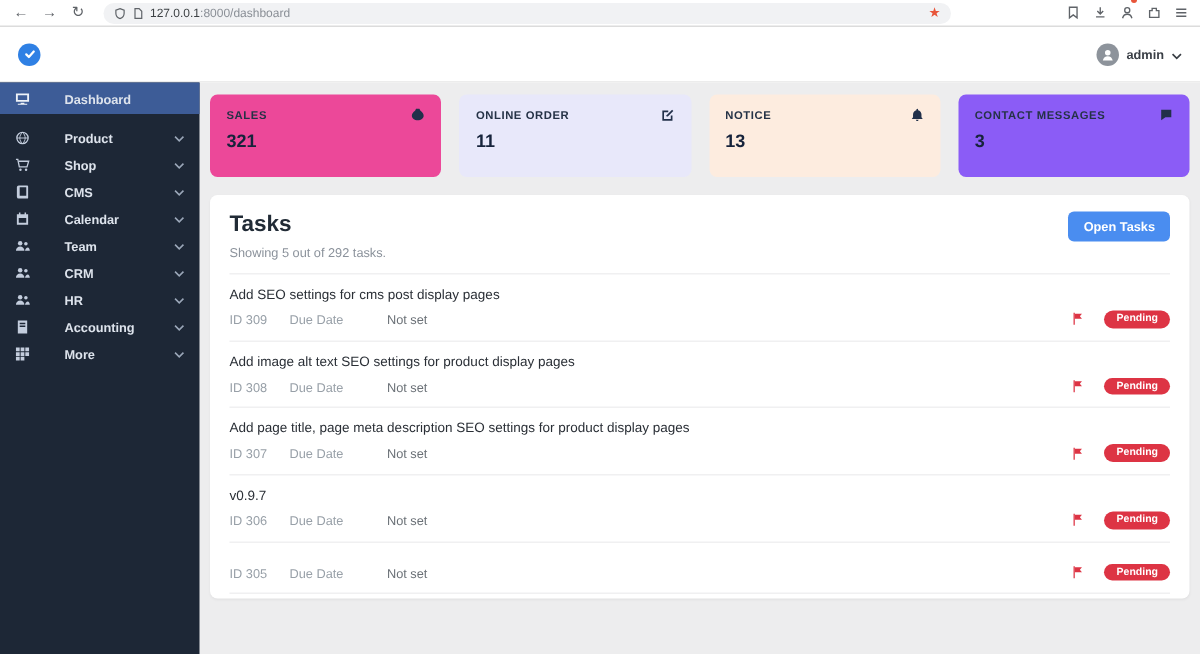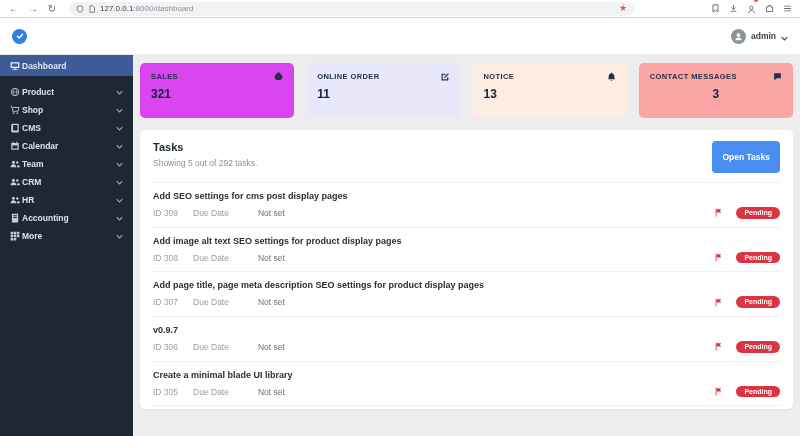--- a/index.html
+++ b/index.html
@@ -34,52 +34,52 @@
   .avatar svg { width:11px; height:11px; }
   .user-name { font-size:8.5px; font-weight:bold; color:#3a3f46; }
   .user-caret svg { width:7px; height:5px; color:#3a3f46; }
 
   
   .app-body { display:flex; height:381px; }
   .sidebar { width:133px; flex-shrink:0; background:#1d2736; padding-bottom:8px; }
   .main { flex:1; padding:8px 7px 0; }
 
   
-  .side-item { height:18px; display:flex; align-items:center; gap:2px;
+  .side-item { height:18px; display:flex; align-items:center; gap:23px;
     padding:0 10px; color:#dde3ec; font-size:8.5px; font-weight:bold; cursor:pointer; }
   .side-item.active { height:21px; background:#3d5c97; margin-bottom:7px; }
   .si-wrap { width:10px; height:10px; color:#c3cddd; flex-shrink:0; display:flex; }
   .si-wrap svg { width:10px; height:10px; }
   .side-item.active .si-wrap { color:#eef2f8; }
   .chev { margin-left:auto; display:flex; color:#9aa6b8; }
   .chev svg { width:7px; height:5px; }
 
   
   .cards { display:flex; gap:12px; }
   .card { flex:1; height:55px; border-radius:5px; padding:9px 11px; cursor:pointer; }
-  .card-sales   { background:#d946ef; }
+  .card-sales   { background:#ec4899; }
   .card-order   { background:#e8e8fa; }
   .card-notice  { background:#fdecdf; }
-  .card-contact { background:#fca5a5;text-align:center; }
+  .card-contact { background:#8b5cf6; }
   .card-top { display:flex; justify-content:space-between; align-items:center; }
   .card-label { font-size:7.5px; font-weight:bold; letter-spacing:.4px; color:#253246; }
   .card-icon { display:flex; color:#22304a; }
   .card-icon svg { width:9px; height:9px; }
   .card-value { font-size:12px; font-weight:bold; color:#16233b; margin-top:6px; }
 
   
   .tasks-card { background:#fff; border-radius:5px; margin-top:12px;
     padding:11px 13px 3px; box-shadow:0 1px 2px rgba(0,0,0,.05); }
   .tasks-head { display:flex; align-items:flex-start; padding-bottom:9px; border-bottom:1px solid #f0f0f1; }
-  .tasks-title { font-size:11px; font-weight:bold; color:#212b36; }
+  .tasks-title { font-size:15px; font-weight:bold; color:#212b36; }
   .tasks-sub { font-size:8.5px; color:#8b929b; margin-top:5px; }
   .open-btn { margin-left:auto; background:#4a8df0; color:#fff; border:none; border-radius:4px;
-    font-family:inherit; font-size:8.5px; font-weight:bold; padding:0 10px; height:32px; cursor:pointer; }
+    font-family:inherit; font-size:8.5px; font-weight:bold; padding:0 10px; height:20px; cursor:pointer; }
   .task-row { padding:8px 0; border-bottom:1px solid #f0f0f1; }
-  .task-title { font-size:9px; font-weight:bold; color:#2a2f36; cursor:pointer; }
+  .task-title { font-size:9px; font-weight:normal; color:#2a2f36; cursor:pointer; }
   .task-meta { display:flex; align-items:center; gap:15px; margin-top:6px;
     font-size:8.5px; color:#98a0a8; }
   .due-value { color:#6b7177; margin-left:-8px;padding-left:22px; }
   .meta-right { margin-left:auto; display:flex; align-items:center; gap:13px; }
   .flag { display:flex; color:#dd3444; }
   .flag svg { width:9px; height:9px; }
   .badge { background:#dd3444; color:#fff; font-size:7px; font-weight:bold;
     border-radius:8px; padding:2px 8px; line-height:1.1; }
 </style>
 </head>
@@ -427,21 +427,20 @@
                   <path fill="currentColor" d="M3 1h1.5v14H3z"></path>
                   <path fill="currentColor" d="M4.5 2H13l-2.5 3L13 8H4.5z"></path>
                 </svg>
               </span>
             <span class="badge">Pending</span>
           </span>
         </div>
       </div>
 
       <div class="task-row">
-        <div class="task-title">Create a minimal blade UI library</div>
         <div class="task-meta">
           <span>ID 305</span>
           <span>Due Date</span>
           <span class="due-value">Not set</span>
           <span class="meta-right">
             <span class="flag">
                 <svg viewBox="0 0 16 16">
                   <path fill="currentColor" d="M3 1h1.5v14H3z"></path>
                   <path fill="currentColor" d="M4.5 2H13l-2.5 3L13 8H4.5z"></path>
                 </svg>

